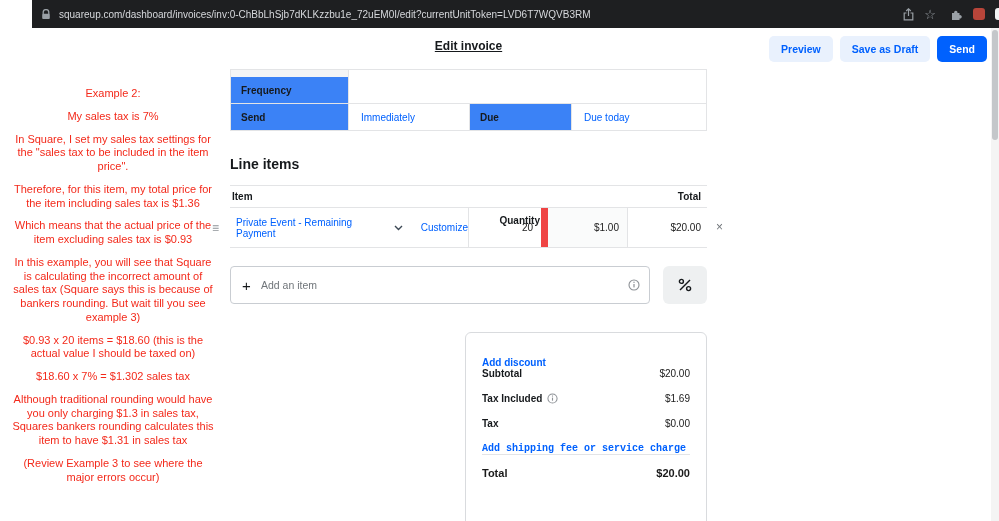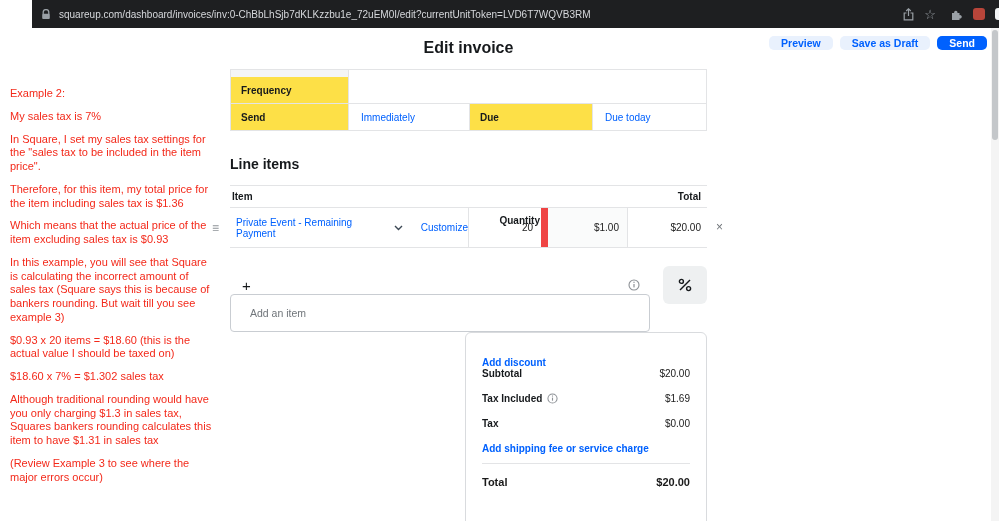--- a/index.html
+++ b/index.html
@@ -31,49 +31,49 @@
   .update-chip {
     display:flex; align-items:center; height:18px; border-radius:10px;
     background:#de8a37; color:#1d1406; font-size:10px; font-weight:bold;
     padding:0 6px 0 10px; margin:0 8px 0 12px; cursor:pointer;
   }
   .chip-dots { margin-left:7px; font-size:11px; color:#2a1d08; }
 
   
   .page-title {
     position:absolute; top:39px; left:230px; width:477px; text-align:center;
-    font-size:16px; font-weight:bold; color:#16191c;
+    font-size:12px; font-weight:bold; color:#16191c;text-decoration:underline;
   }
   .header-actions { position:absolute; top:36px; right:12px; display:flex; gap:7px; }
   .btn {
-    height:14px; padding:0 12px; border-radius:5px; font-size:10.5px; font-weight:bold;
+    height:26px; padding:0 12px; border-radius:5px; font-size:10.5px; font-weight:bold;
     display:flex; align-items:center; border:none; cursor:pointer;
     font-family:"Liberation Sans", sans-serif;
   }
   .btn-secondary { background:#e9f1fd; color:#0061fe; }
   .btn-primary { background:#0061fe; color:#ffffff; }
 
   
-  .notes { position:absolute; left:10px; top:87px; width:206px; }
+  .notes { position:absolute; left:10px; top:87px; width:206px;text-align:center; }
   .notes p { margin:0 0 9px; font-size:11px; line-height:1.25; color:#f3291a; }
 
   
   .schedule { position:absolute; left:230px; top:69px; width:477px; font-size:10px; }
   .sched-remnant { height:8px; display:flex; border:1px solid #e3e4e6; border-bottom:none; }
   .sched-remnant .remnant-label { width:118px; background:#f4f5f6; border-right:1px solid #e3e4e6; }
   .sched-row { display:flex; height:27px; border:1px solid #e3e4e6; }
   .sched-row + .sched-row, .sched-remnant + .sched-row { border-top:none; }
   .sched-label {
-    width:118px; background:#fde047; border-right:1px solid #e3e4e6;
+    width:118px; background:#3b82f6; border-right:1px solid #e3e4e6;
     display:flex; align-items:center; padding-left:10px; font-weight:bold; color:#16191c;
   }
   .sched-value { flex:1; display:flex; align-items:center; padding-left:12px; color:#0061fe; position:relative; cursor:pointer; }
   .sched-value .chev { position:absolute; right:10px; top:10px; }
   .sched-value-imm { width:120px; flex:none; }
-  .sched-label-due { border-left:none; width:124px; }
+  .sched-label-due { border-left:none; width:103px; }
 
   
   .li-heading { position:absolute; left:230px; top:156px; font-size:14px; font-weight:bold; color:#16191c; }
   .items-table { position:absolute; left:230px; top:185px; width:477px; font-size:10px; }
   .items-header {
     display:flex; height:23px; align-items:center;
     border-top:1px solid #e3e4e6; border-bottom:1px solid #e3e4e6; font-weight:bold; color:#16191c;
   }
   .col-item { flex:1; padding-left:2px; }
   .col-num { width:80px; text-align:right; padding-right:8px;margin-top:48px; }
@@ -93,23 +93,22 @@
     display:flex; align-items:center; justify-content:flex-end; padding-right:8px; cursor:text;
   }
   .cell-total { width:79px; display:flex; align-items:center; justify-content:flex-end; padding-right:6px; }
   .remove-x { position:absolute; right:-16px; top:12px; color:#70757a; font-size:12px; cursor:pointer; }
 
   
   .add-row { position:absolute; left:230px; top:266px; width:477px; display:flex; gap:13px; }
   .add-input-wrap { position:relative; width:420px; height:38px; }
   .add-input {
     width:100%; height:100%; border:1px solid #c9cdd2; border-radius:4px;
-    padding:0 30px 0 19px; font-size:10.5px; color:#1a1a1a; outline:none;
+    padding:0 30px 0 30px; font-size:10.5px; color:#1a1a1a; outline:none;
     font-family:"Liberation Sans", sans-serif;
-    margin-top:28px;
   }
   .add-input::placeholder { color:#70757a; opacity:1; }
   .plus-glyph {
     position:absolute; left:12px; top:50%; transform:translateY(-50%);
     font-size:15px; color:#16191c; pointer-events:none;
   }
   .input-info { position:absolute; right:10px; top:50%; transform:translateY(-50%); display:flex; cursor:pointer; }
   .options-btn {
     width:44px; height:38px; background:#eef0f1; border:none; border-radius:6px;
     display:flex; align-items:center; justify-content:center; cursor:pointer;
@@ -275,21 +274,21 @@
           <rect x="5.4" y="2.7" width="1.2" height="1.2" fill="#8d9196"></rect>
         </svg>
       </span>
     </span>
     <span class="sum-value">$1.69</span>
   </div>
   <div class="sum-row">
     <span class="sum-label">Tax</span>
     <span class="sum-value">$0.00</span>
   </div>
-  <div class="sum-link" style="margin-bottom:9px;">Add shipping fee or service charge</div>
+  <div class="sum-link" style="margin-bottom:0;font-family:Liberation Mono, monospace;">Add shipping fee or service charge</div>
   <div class="sum-divider"></div>
   <div class="sum-total-row">
     <span>Total</span>
     <span>$20.00</span>
   </div>
 
 </div>
 
 <div class="scrollbar">
   <div class="scroll-thumb"></div>

